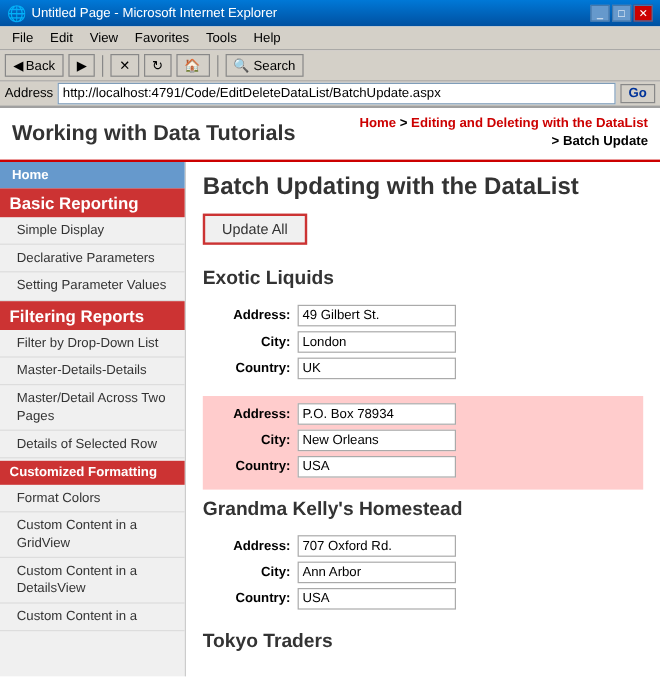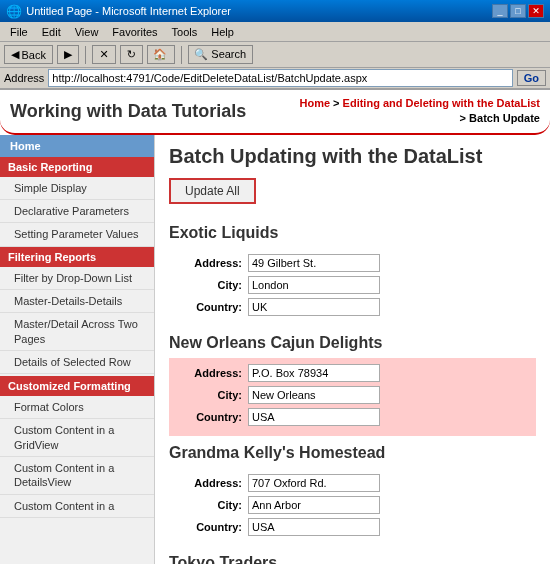--- a/index.html
+++ b/index.html
@@ -96,21 +96,20 @@
       overflow: hidden;
     }
 
     .header-band {
       background: white;
       border-bottom: 2px solid #cc0000;
       padding: 6px 10px;
       display: flex;
       align-items: center;
       justify-content: space-between;
-      border-radius: 15px;
     }
     .header-title {
       font-size: 18px;
       font-weight: bold;
       color: #333;
     }
     .breadcrumb {
       font-size: 11px;
       text-align: right;
       line-height: 1.4;
@@ -138,21 +137,21 @@
       color: white;
       padding: 5px 10px;
       font-weight: bold;
       cursor: pointer;
     }
     .sidebar-section {
       background: #cc3333;
       color: white;
       padding: 4px 8px;
       font-weight: bold;
-      font-size: 11px;
+      font-size: 14px;
     }
     .sidebar-item {
       padding: 4px 10px 4px 14px;
       color: #333;
       cursor: pointer;
       line-height: 1.3;
       border-bottom: 1px solid #ddd;
     }
     .sidebar-subsection {
       background: #cc3333;
@@ -312,21 +311,20 @@
           <span class="field-label">City:</span>
           <input class="field-input" type="text" value="London" style="">
         </div>
         <div class="field-row">
           <span class="field-label">Country:</span>
           <input class="field-input" type="text" value="UK" style="">
         </div>
       </div>
 
       
-      <div class="company-name">New Orleans Cajun Delights</div>
       <div class="record-block highlighted">
         <div class="field-row">
           <span class="field-label">Address:</span>
           <input class="field-input" type="text" value="P.O. Box 78934" style="">
         </div>
         <div class="field-row">
           <span class="field-label">City:</span>
           <input class="field-input" type="text" value="New Orleans" style="">
         </div>
         <div class="field-row">

